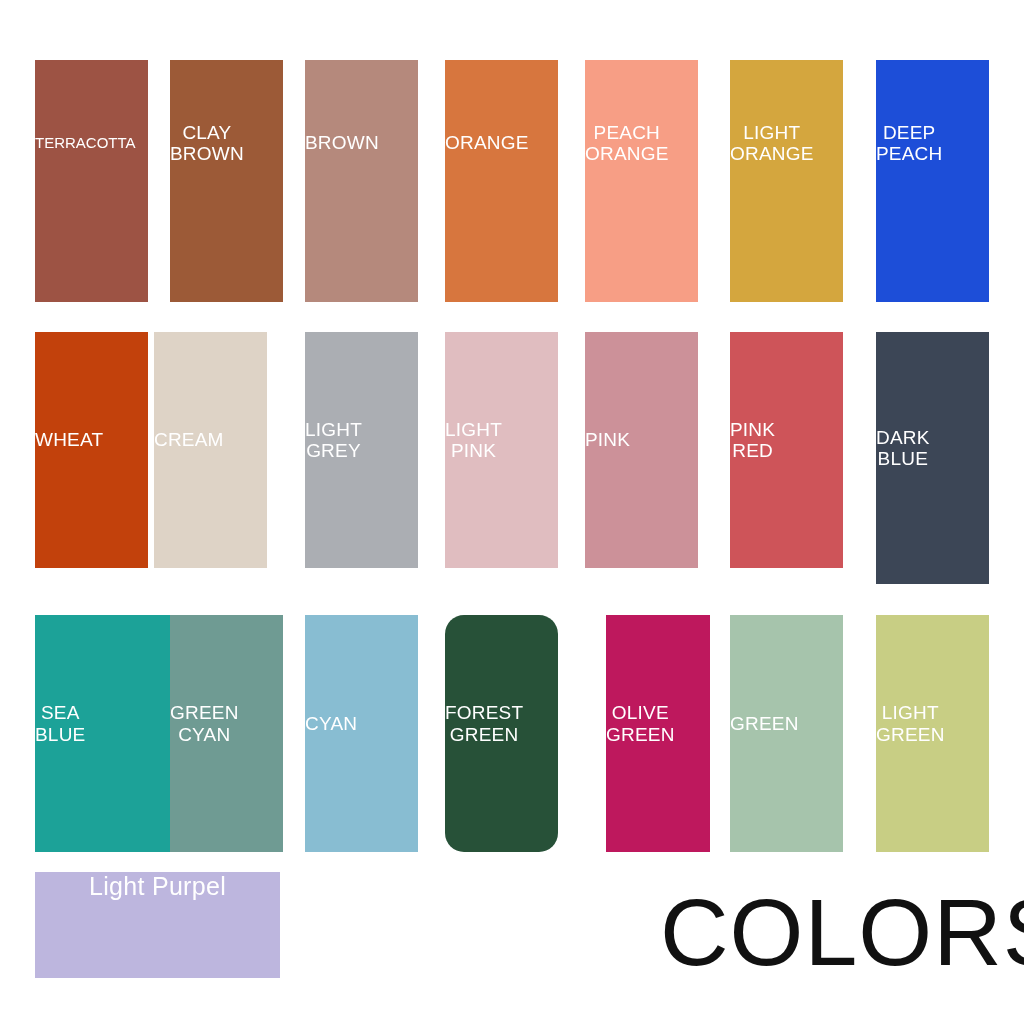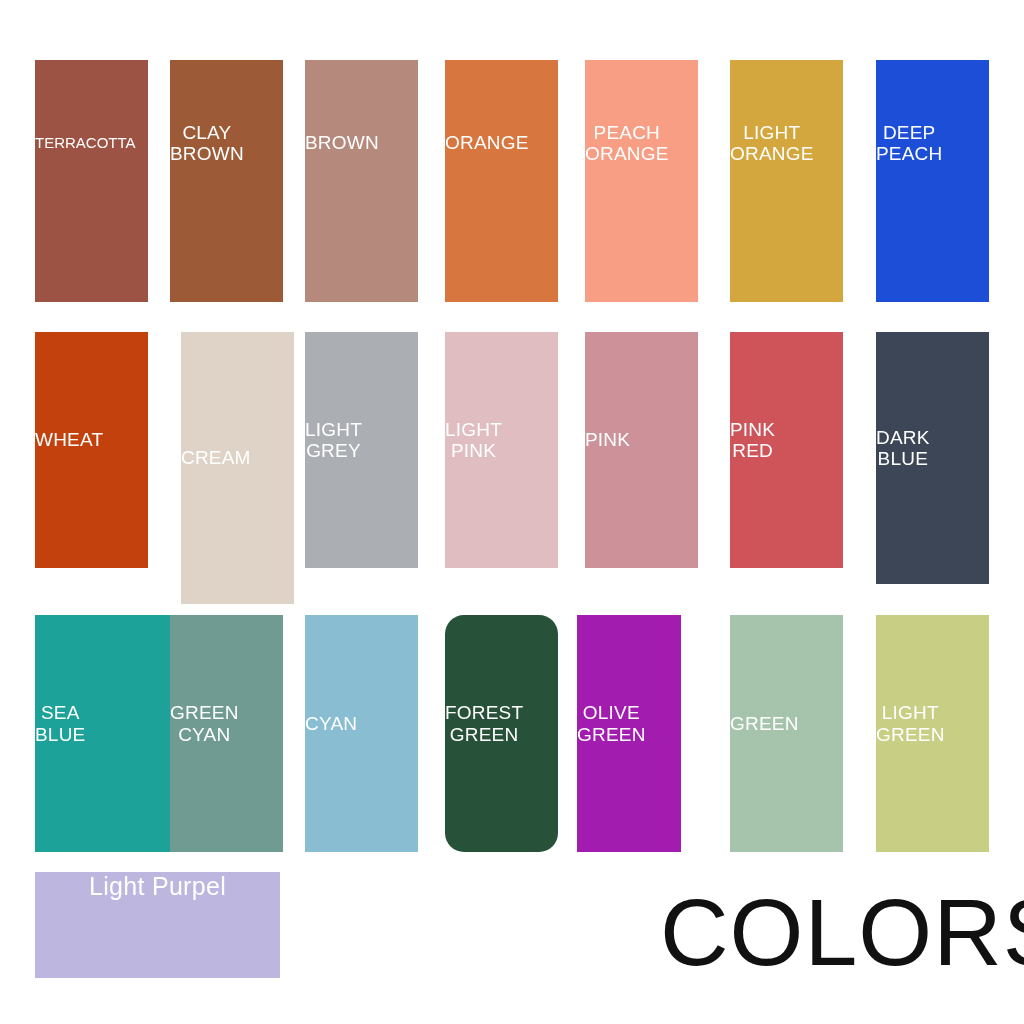--- a/index.html
+++ b/index.html
@@ -107,21 +107,21 @@
       <span class="swatch-label">LIGHT
 ORANGE</span>
     </div>
     <div class="swatch row-1" style="left: 876px; top: 60px; width: 113px; height: 242px; background: #1d4ed8;">
       <span class="swatch-label">DEEP
 PEACH</span>
     </div>
     <div class="swatch row-2" style="left: 35px; top: 332px; width: 113px; height: 236px; background: #c2410c;">
       <span class="swatch-label">WHEAT</span>
     </div>
-    <div class="swatch row-2" style="left: 181px; top: 332px; width: 113px; height: 272px; background: rgb(222, 211, 198);">
+    <div class="swatch row-2" style="left: 154px; top: 332px; width: 113px; height: 236px; background: rgb(222, 211, 198);">
       <span class="swatch-label">CREAM</span>
     </div>
     <div class="swatch row-2" style="left: 305px; top: 332px; width: 113px; height: 236px; background: rgb(171, 174, 179);">
       <span class="swatch-label">LIGHT
 GREY</span>
     </div>
     <div class="swatch row-2" style="left: 445px; top: 332px; width: 113px; height: 236px; background: rgb(224, 189, 192);">
       <span class="swatch-label">LIGHT
 PINK</span>
     </div>
@@ -144,21 +144,21 @@
       <span class="swatch-label">GREEN
 CYAN</span>
     </div>
     <div class="swatch row-3" style="left: 305px; top: 615px; width: 113px; height: 237px; background: rgb(136, 189, 210);">
       <span class="swatch-label">CYAN</span>
     </div>
     <div class="swatch row-3" style="left: 445px; top: 615px; width: 113px; height: 237px; background: rgb(39, 81, 56); border-radius: 19px;">
       <span class="swatch-label">FOREST
 GREEN</span>
     </div>
-    <div class="swatch row-3" style="left: 577px; top: 615px; width: 104px; height: 237px; background: #a21caf;">
+    <div class="swatch row-3" style="left: 606px; top: 615px; width: 104px; height: 237px; background: #be185d;">
       <span class="swatch-label">OLIVE
 GREEN</span>
     </div>
     <div class="swatch row-3" style="left: 730px; top: 615px; width: 113px; height: 237px; background: rgb(166, 196, 172);">
       <span class="swatch-label">GREEN</span>
     </div>
     <div class="swatch row-3" style="left: 876px; top: 615px; width: 113px; height: 237px; background: rgb(200, 206, 132);">
       <span class="swatch-label">LIGHT
 GREEN</span>
     </div>

